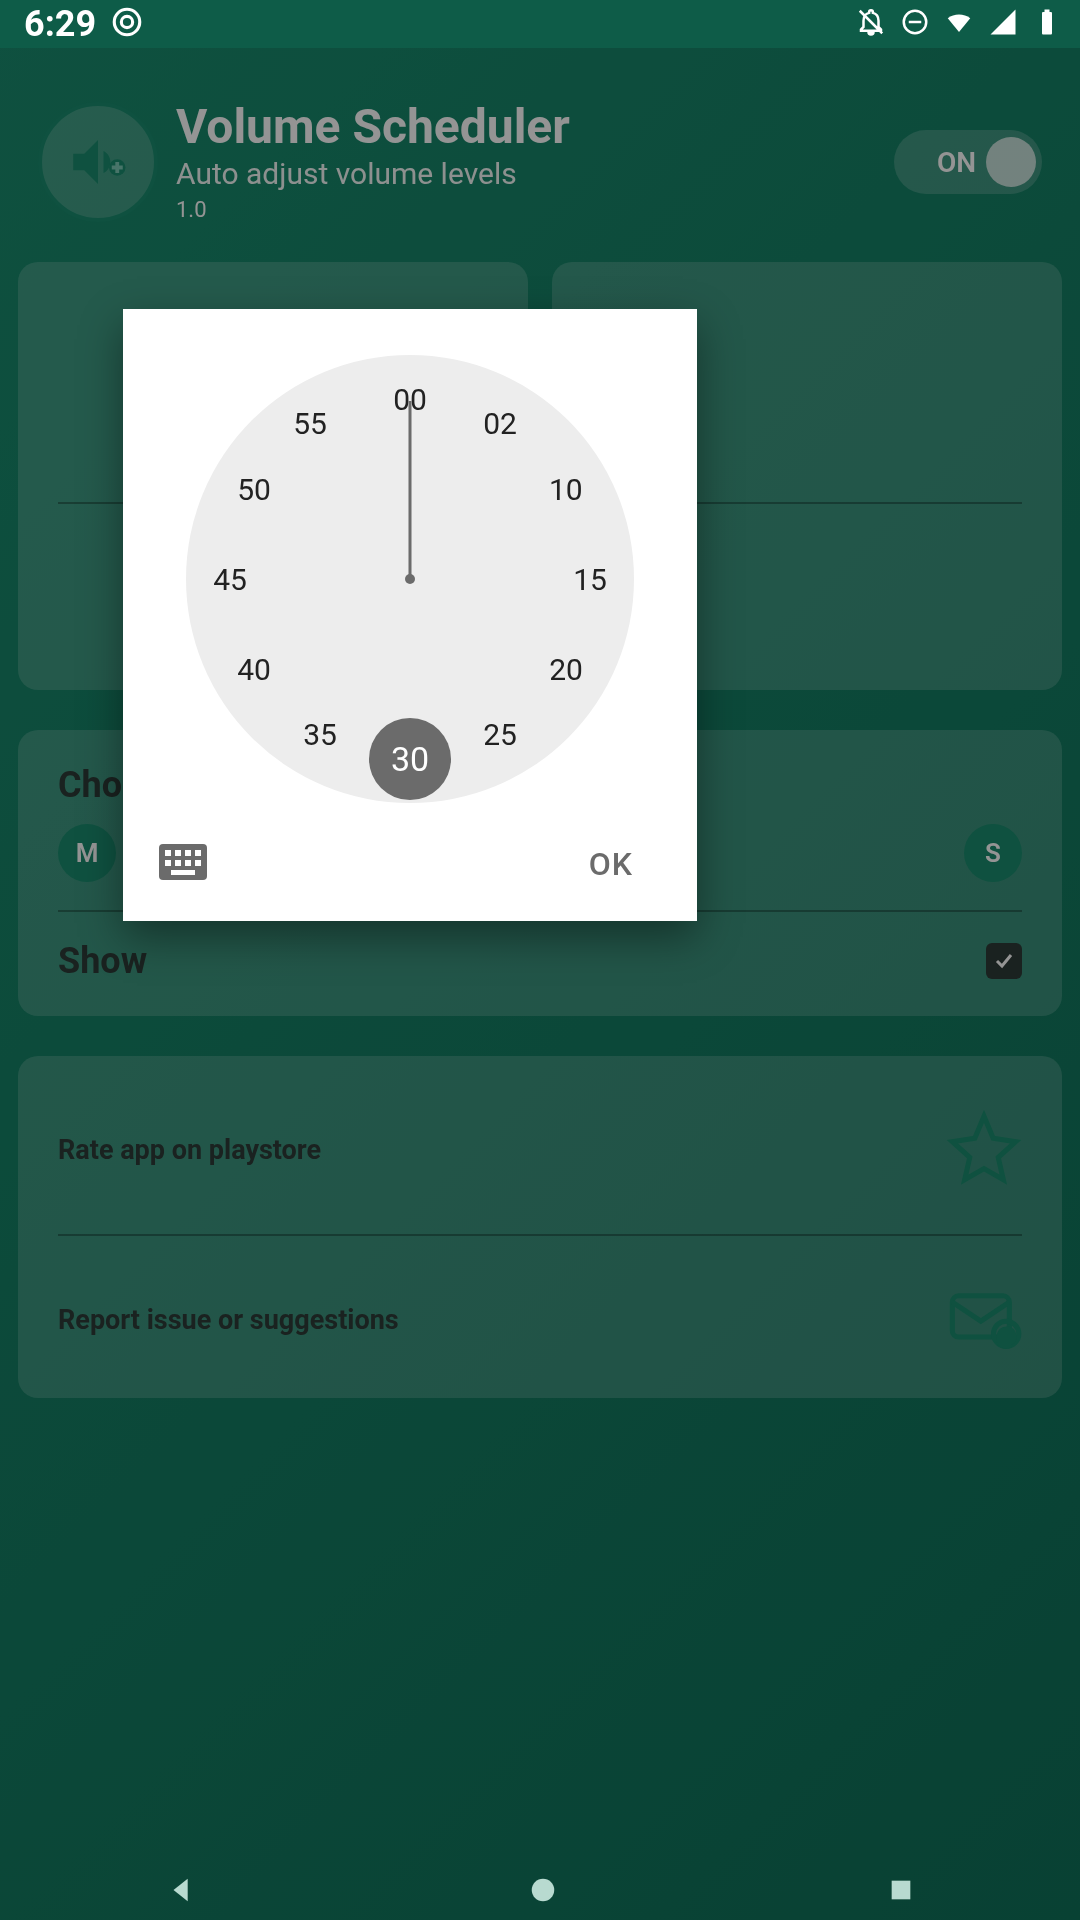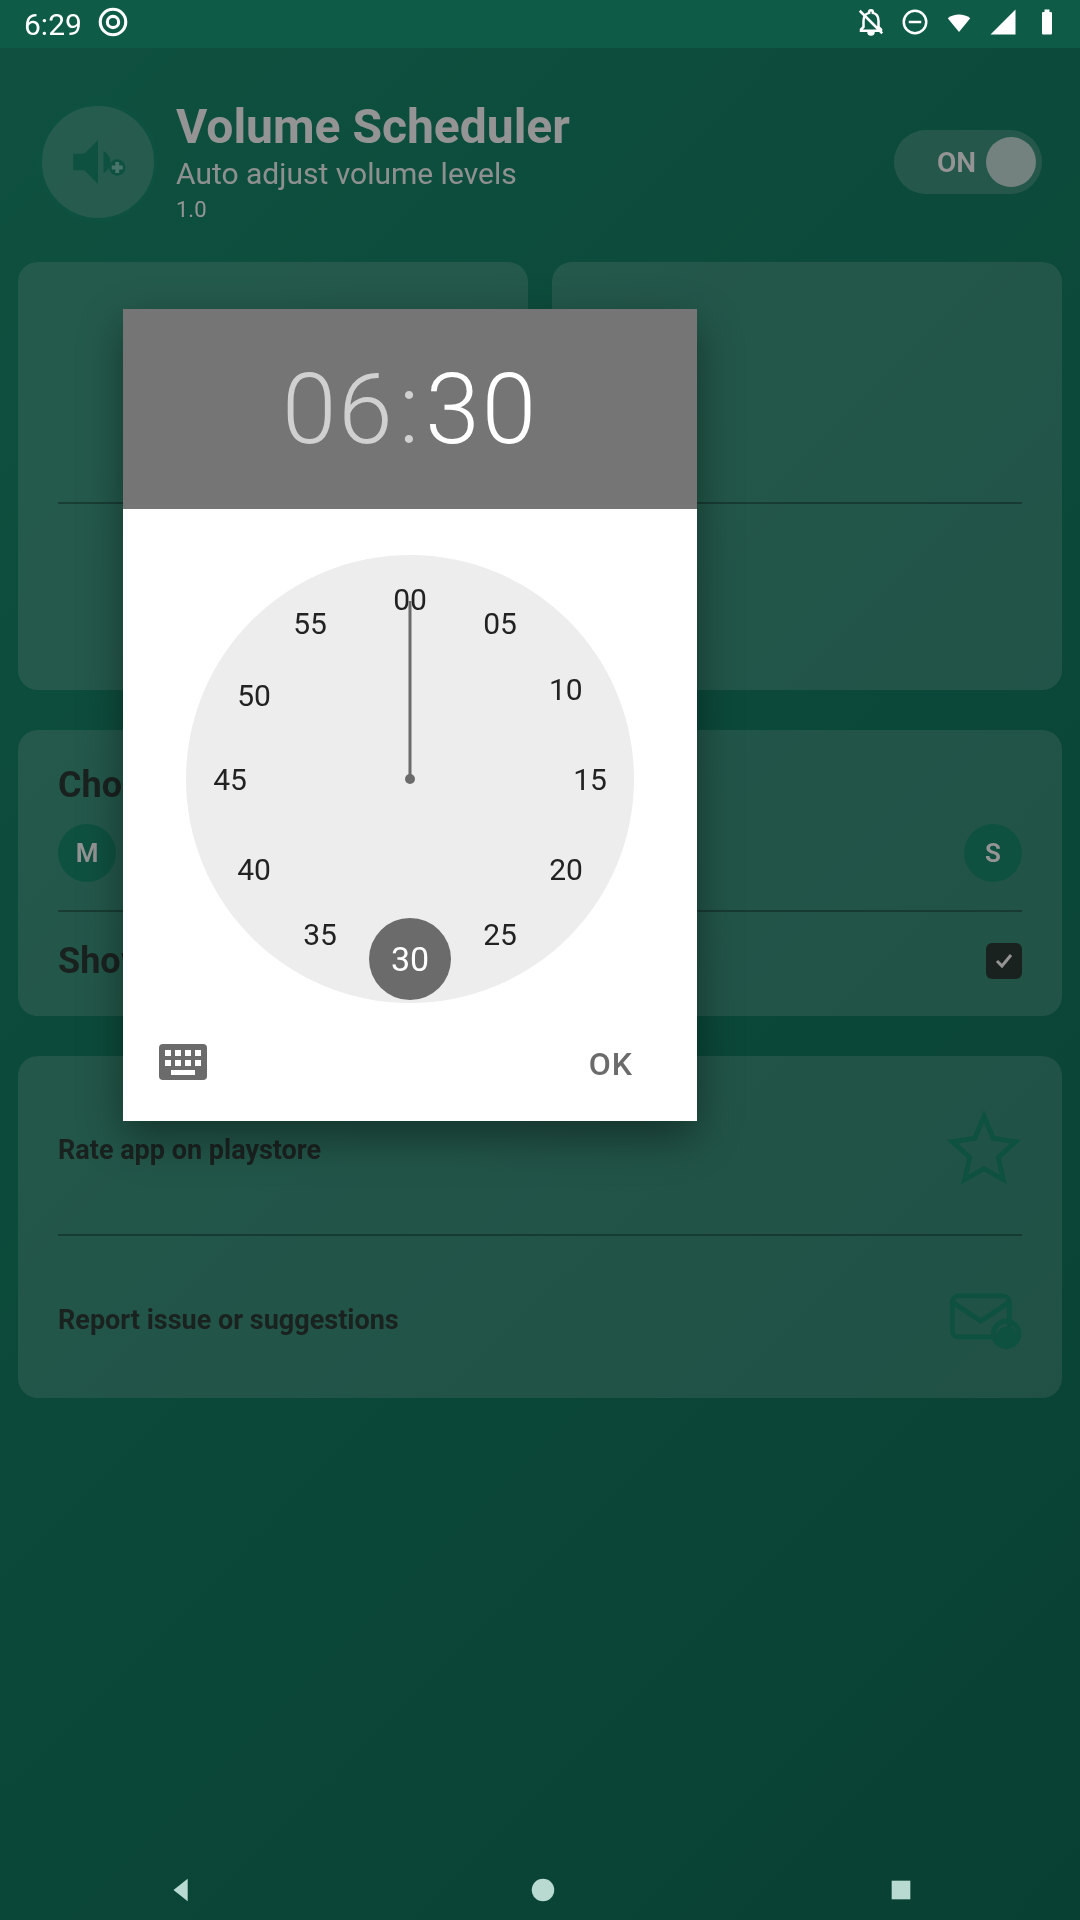--- a/index.html
+++ b/index.html
@@ -20,21 +20,21 @@
       background: #0e5c48;
       display: flex;
       align-items: center;
       justify-content: space-between;
       padding: 0 18px 0 24px;
       color: #fff;
       position: relative;
       z-index: 1;
     }
     .status-left { display: flex; align-items: center; gap: 14px; }
-    .status-time { font-size: 30px; font-weight: 400; }
+    .status-time { font-size: 36px; font-weight: 700; }
     .status-right { display: flex; align-items: center; gap: 14px; }
     .status-right svg { width: 30px; height: 30px; }
     .status-left svg { width: 34px; height: 34px; }
 
     .app-content {
       position: absolute;
       top: 48px; left: 0; right: 0; bottom: 56px;
       padding: 0 18px;
     }
 
@@ -297,38 +297,33 @@
             <text x="19" y="19.5" font-size="6" text-anchor="middle" fill="#1a8c6e">@</text>
           </svg>
       </span>
     </div>
   </div>
 </div>
 
 <div class="scrim"></div>
 
 <div class="dialog">
-  <div class="dialog-header">
-    <div class="time-display">
-      <span class="time-hour">06</span><span class="time-sep">:</span><span class="time-min">30</span>
-    </div>
-  </div>
   <div class="dialog-body">
     <div class="clock" id="clock">
         <div class="clock-tick" style="left: 224px; top: 44px;">00</div>
-        <div class="clock-tick" style="left: 314px; top: 68.1154px;">05</div>
+        <div class="clock-tick" style="left: 314px; top: 68.1154px;">02</div>
         <div class="clock-tick" style="left: 379.885px; top: 134px;">10</div>
         <div class="clock-tick" style="left: 404px; top: 224px;">15</div>
         <div class="clock-tick" style="left: 380px; top: 314px;">20</div>
         <div class="clock-tick" style="left: 314px; top: 379.885px;">25</div>
         <div class="clock-tick selected" style="left: 224px; top: 404px;">30</div>
         <div class="clock-tick" style="left: 134px; top: 379.885px;">35</div>
         <div class="clock-tick" style="left: 68.1154px; top: 314px;">40</div>
         <div class="clock-tick" style="left: 44px; top: 224px;">45</div>
-        <div class="clock-tick" style="left: 68.1154px; top: 140px;">50</div>
+        <div class="clock-tick" style="left: 68.1154px; top: 134px;">50</div>
         <div class="clock-tick" style="left: 124px; top: 68.1154px;">55</div>
         <div class="clock-hand" style="transform: translateX(-50%) rotate(180deg);"></div>
         <div class="clock-center"></div>
       </div>
     <div class="dialog-actions">
       <span class="keyboard-btn">
         <svg viewBox="0 0 24 18">
             <rect x="0" y="0" width="24" height="18" rx="2" fill="#6b6b6b"></rect>
             <rect x="3" y="3" width="3" height="3" fill="#fff"></rect>
             <rect x="8" y="3" width="3" height="3" fill="#fff"></rect>

